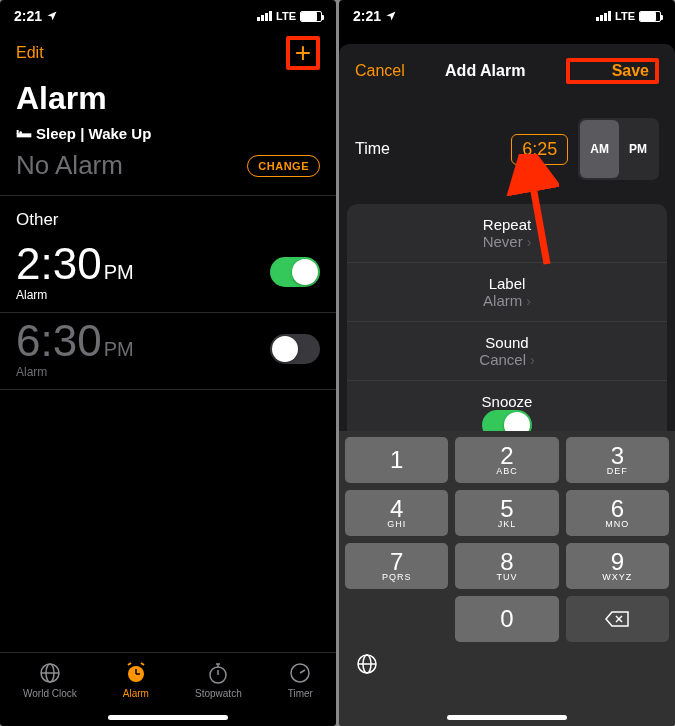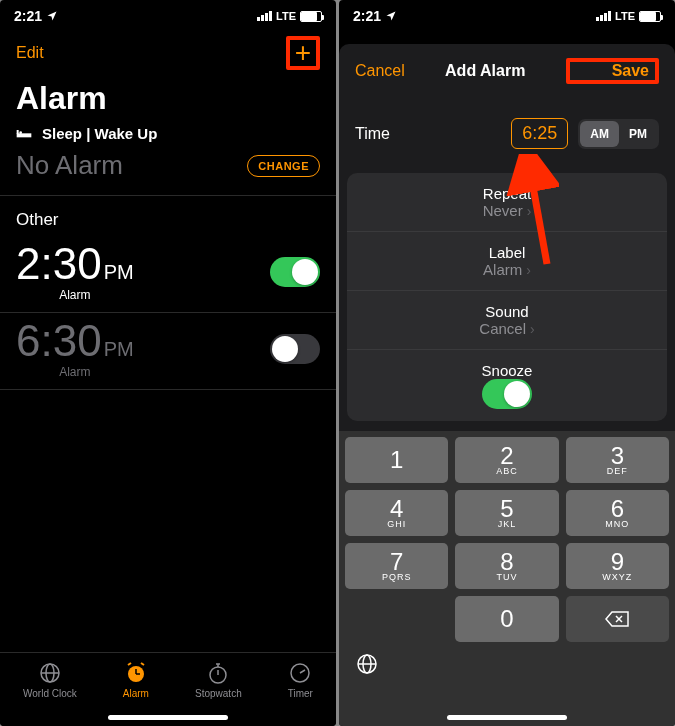--- a/index.html
+++ b/index.html
@@ -25,27 +25,27 @@
   .battery::after { content:""; position:absolute; right:-3px; top:3px; width:2px; height:5px; background:#fff; border-radius:0 1px 1px 0;}
   .battery .fill { background:#fff; height:100%; width:80%; border-radius:1px;}
 
   
   .nav-row { display:flex; justify-content:space-between; align-items:center; padding: 10px 16px 6px; }
   .nav-edit { color:#ff9500; font-size:16px; }
   .add-btn { width:34px; height:34px; display:flex; align-items:center; justify-content:center; color:#ff9500; font-size:28px; font-weight:300; }
   .highlight-red { border:4px solid #ff2a00; border-radius:2px; }
 
   h1.alarm-title { color:#fff; font-size:32px; font-weight:700; padding:4px 16px 8px; }
-  .sleep-row { color:#fff; font-size:15px; font-weight:600; padding:0 16px 2px; display:flex; align-items:center; gap:10px;}
+  .sleep-row { color:#fff; font-size:15px; font-weight:600; padding:0 16px 2px; display:flex; align-items:center; gap:4px;}
   .noalarm-row { display:flex; justify-content:space-between; align-items:center; padding:6px 16px 14px; border-bottom:0.5px solid #2a2a2a;}
   .noalarm { color:#6d6d72; font-size:26px; font-weight:400;}
   .change-pill { border:1px solid #ff9500; color:#ff9500; font-size:11px; font-weight:700; letter-spacing:0.5px; padding:4px 10px; border-radius:12px;}
 
   .section-label { color:#fff; font-size:17px; font-weight:400; padding:14px 16px 6px;}
-  .alarm-item { display:flex; justify-content:space-between; align-items:center; padding:6px 16px 10px; border-bottom:0.5px solid #2a2a2a;text-align:center;}
+  .alarm-item { display:flex; justify-content:space-between; align-items:center; padding:6px 16px 10px; border-bottom:0.5px solid #2a2a2a;}
   .time-big { color:#fff; font-size:44px; font-weight:300; line-height:1;}
   .time-big .ampm { font-size:20px; font-weight:400; margin-left:2px;}
   .alarm-sub { color:#fff; font-size:12px; padding-top:2px;}
   .alarm-off .time-big, .alarm-off .alarm-sub { color:#6d6d72; }
 
   .switch { width:50px; height:30px; border-radius:15px; background:#39393d; position:relative; }
   .switch.on { background:#34c759; }
   .switch .knob { position:absolute; top:2px; width:26px; height:26px; background:#fff; border-radius:50%; box-shadow:0 1px 3px rgba(0,0,0,0.3);}
   .switch.on .knob { right:2px; }
   .switch.off .knob { left:2px; }
@@ -63,21 +63,21 @@
   .sheet-nav .cancel { color:#ff9500; font-size:16px;}
   .sheet-nav .title { color:#fff; font-size:16px; font-weight:600;}
   .save-wrap { }
   .save-btn { color:#ff9500; font-size:16px; font-weight:600; padding:4px 6px;margin-left:36px;}
 
   .time-row { display:flex; justify-content:space-between; align-items:center; padding:20px 16px 24px; }
   .time-label { color:#fff; font-size:16px;}
   .time-controls { display:flex; align-items:center; gap:10px;}
   .time-value { border:1.5px solid #ff9500; border-radius:6px; padding:4px 10px; color:#ff9500; font-size:18px; font-weight:400; background:#1c1c1e;}
   .ampm-seg { display:flex; background:#2c2c2e; border-radius:7px; padding:2px;}
-  .seg { font-size:12px; font-weight:600; padding:6px 10px; color:#fff; border-radius:6px;}
+  .seg { font-size:12px; font-weight:600; padding:22px 10px; color:#fff; border-radius:6px;}
   .seg.sel { background:#5a5a5e;}
   .seg.unsel { color:#fff; }
 
   .list-group { background:#2c2c2e; border-radius:10px; margin:0 8px;}
   .list-row { display:flex; justify-content:space-between; align-items:center; padding:12px 14px; border-bottom:0.5px solid #3a3a3c; color:#fff; font-size:15px;flex-direction:column;}
   .list-row:last-child { border-bottom:none;}
   .list-row .val { color:#8e8e93; display:flex; align-items:center; gap:4px;}
   .chev { color:#5a5a5e; font-size:14px;}
 
   

